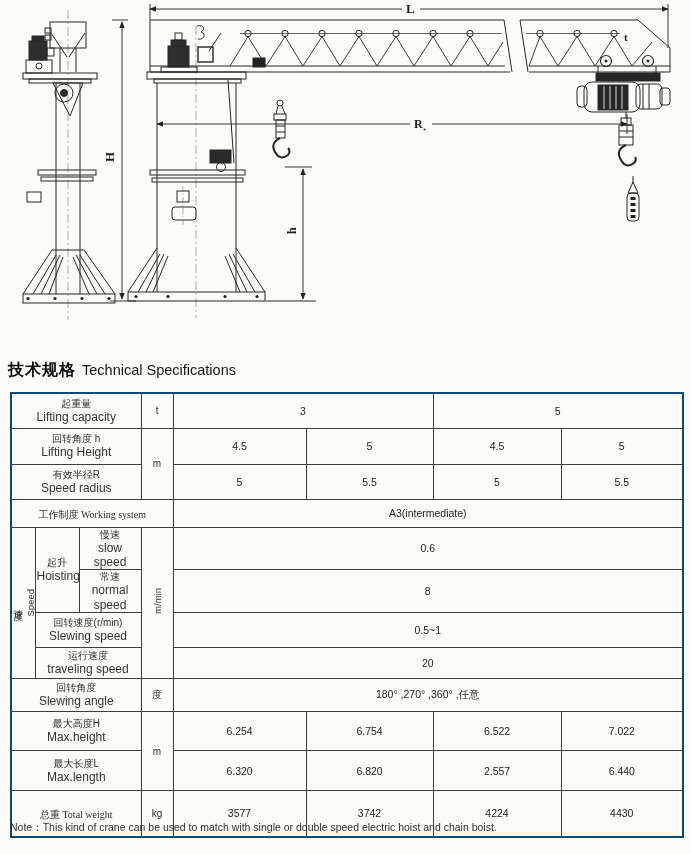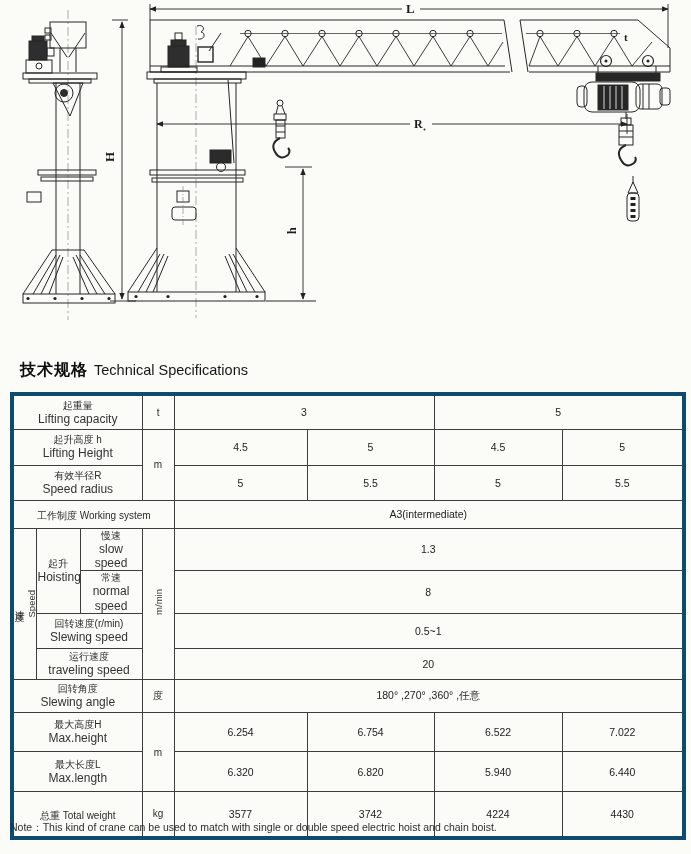--- a/index.html
+++ b/index.html
@@ -1,29 +1,29 @@
 <!DOCTYPE html>
 <html><head>
 <meta charset="utf-8">
 <style>
   html,body{margin:0;padding:0;}
   body{width:691px;height:854px;position:relative;background:#fbfbf8;
        font-family:"Liberation Sans",sans-serif;color:#2b2b2b;overflow:hidden;}
   #diagram{position:absolute;left:0;top:0;}
-  #title{position:absolute;left:20px;top:360px;white-space:nowrap;}
+  #title{position:absolute;left:8px;top:360px;white-space:nowrap;}
   .title-zh{font-size:16px;font-weight:bold;color:#0d0d0d;letter-spacing:1px;}
   .title-en{font-size:14.5px;color:#161616;margin-left:6px;}
   #spec-table{position:absolute;left:10px;top:392px;width:672px;
               border-collapse:collapse;table-layout:fixed;}
   #spec-table td{border:1px solid #3d3d3d;text-align:center;vertical-align:middle;
                  padding:0 1px;overflow:hidden;}
-  #spec-table{border:4px solid #0c4a6e;}
+  #spec-table{border:2px solid #0c4a6e;}
   .zh{font-size:10px;line-height:1.3;display:block;}
   .en{font-size:12px;line-height:1.2;display:block;color:#333;text-align:center;}
-  .inline-lab{font-size:10px;}
+  .inline-lab{font-size:10px;font-family:Liberation Serif, serif;}
   .val{font-size:10.5px;color:#222;}
   .unit{font-size:10px;}
   .vwrap{display:flex;justify-content:center;align-items:center;height:100%;}
   .vzh{writing-mode:vertical-rl;text-orientation:upright;font-size:10px;letter-spacing:2px;}
   .ven{writing-mode:vertical-rl;transform:rotate(180deg);font-size:9.5px;color:#333;}
   #notes{position:absolute;left:10px;top:821px;width:676px;}
   .note-zh{font-size:10.5px;font-weight:bold;color:#141414;line-height:1.35;display:block;}
   .note-en{font-size:10.5px;color:#2e2e2e;line-height:1.3;display:block;}
   .dim{font-family:"Liberation Serif",serif;font-weight:bold;fill:#1d1d1d;}
 </style>
@@ -224,21 +224,21 @@
           <span class="zh">起重量</span>
           <span class="en">Lifting capacity</span>
         </td>
     <td class="unit">t</td>
     <td colspan="2" class="val">3</td>
     <td colspan="2" class="val">5</td>
   </tr>
 
   <tr style="height:36px">
     <td colspan="3">
-          <span class="zh">起升高度 h</span>
+          <span class="zh">回转角度 h</span>
           <span class="en">Lifting Height</span>
         </td>
     <td rowspan="2" class="unit">m</td>
     <td class="val">4.5</td>
     <td class="val">5</td>
     <td class="val">4.5</td>
     <td class="val">5</td>
   </tr>
 
   <tr style="height:35px">
@@ -266,21 +266,21 @@
         </td>
     <td rowspan="2">
           <span class="zh">起升</span>
           <span class="en">Hoisting</span>
         </td>
     <td>
           <span class="zh">慢速</span>
           <span class="en">slow speed</span>
         </td>
     <td rowspan="4"><span class="ven">m/min</span></td>
-    <td colspan="4" class="val">1.3</td>
+    <td colspan="4" class="val">0.6</td>
   </tr>
 
   <tr style="height:35px">
     <td>
           <span class="zh">常速</span>
           <span class="en">normal speed</span>
         </td>
     <td colspan="4" class="val">8</td>
   </tr>
 
@@ -321,21 +321,21 @@
     <td class="val">7.022</td>
   </tr>
 
   <tr style="height:40px">
     <td colspan="3">
           <span class="zh">最大长度L</span>
           <span class="en">Max.length</span>
         </td>
     <td class="val">6.320</td>
     <td class="val">6.820</td>
-    <td class="val">5.940</td>
+    <td class="val">2.557</td>
     <td class="val">6.440</td>
   </tr>
 
   <tr style="height:46px">
     <td colspan="3"><span class="inline-lab">总重 Total weight</span></td>
     <td class="unit">kg</td>
     <td class="val">3577</td>
     <td class="val">3742</td>
     <td class="val">4224</td>
     <td class="val">4430</td>

